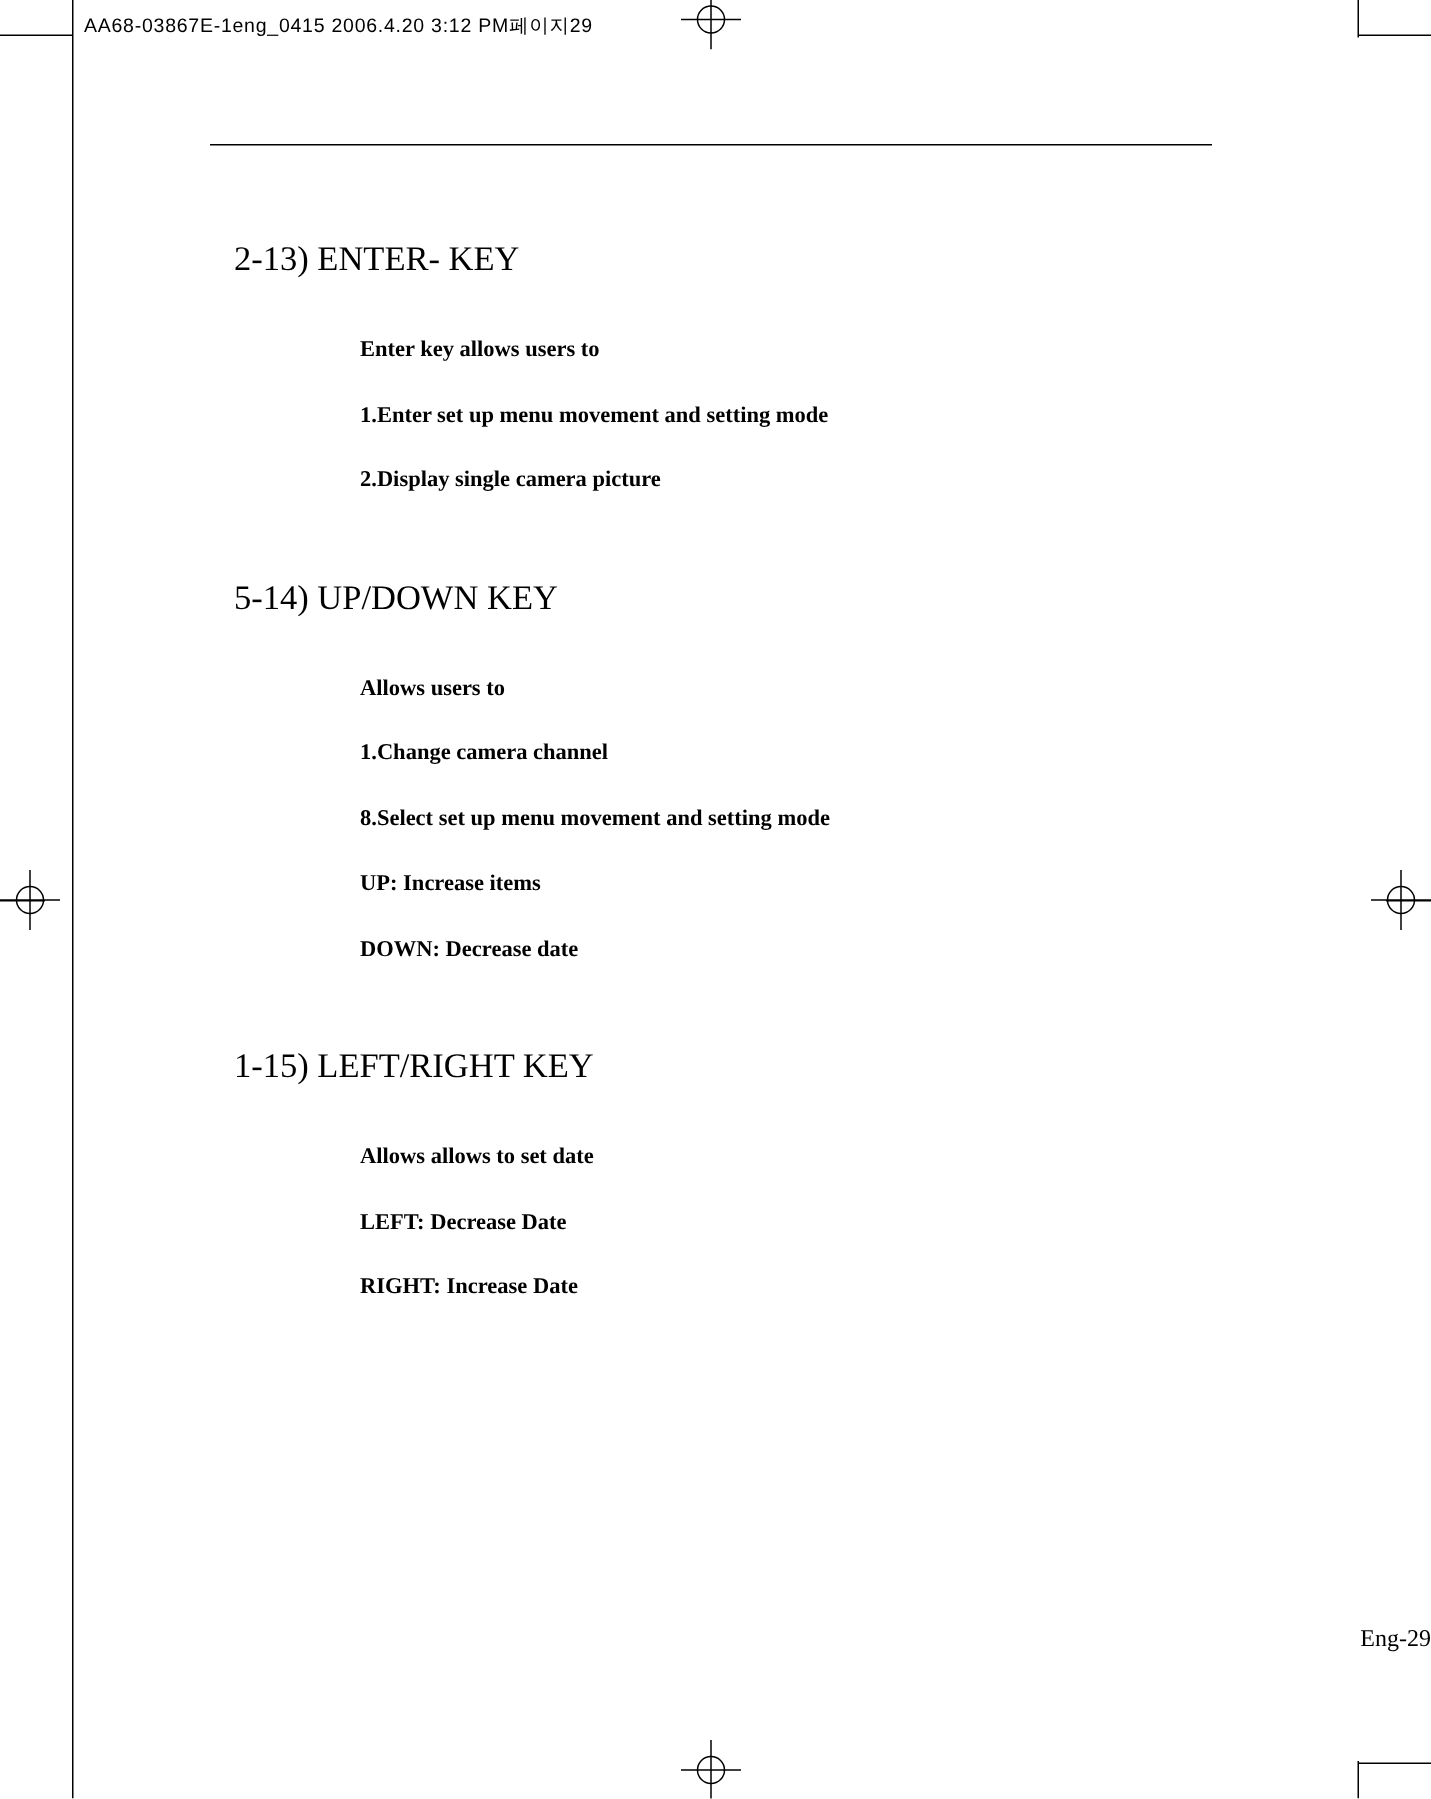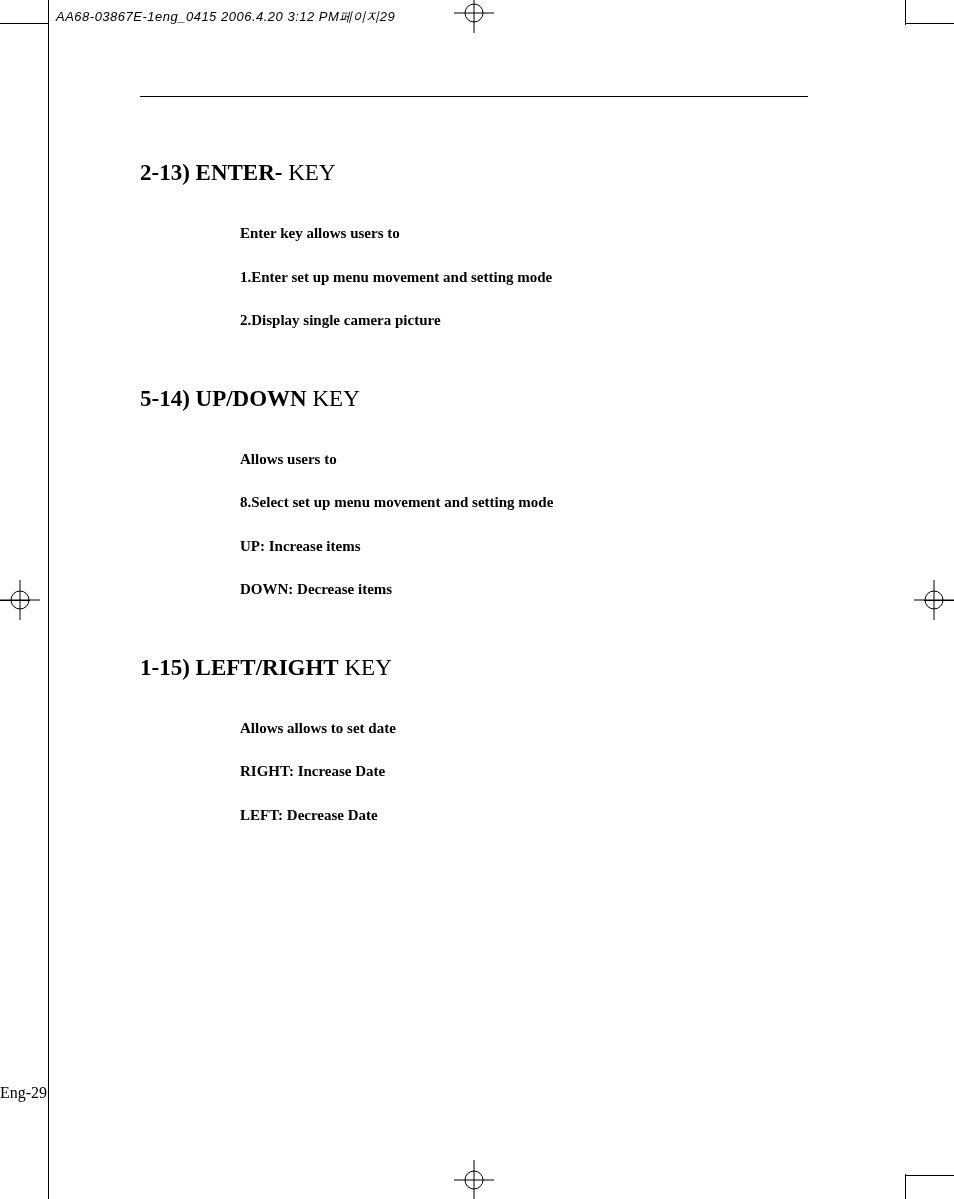--- a/index.html
+++ b/index.html
@@ -15,21 +15,20 @@
       font-family: "Times New Roman", Times, serif;
       color: #000000;
     }
     .header-text {
       position: absolute;
       top: 8px;
       left: 56px;
       font-family: Arial, sans-serif;
       font-size: 13px;
       letter-spacing: 0.5px;
-      font-style: italic;
     }
     .crop-mark-tl-h {
       position: absolute;
       top: 23px;
       left: 0;
       width: 48px;
       height: 1px;
       background: #000;
     }
     .crop-mark-tl-v {
@@ -101,37 +100,38 @@
     }
     .section {
       margin-bottom: 55px;
     }
     .section-heading {
       font-size: 23px;
       font-weight: normal;
       margin-bottom: 38px;
     }
     .section-heading .bold-part {
-      font-weight: bold;
+      font-weight: normal;
+      margin-left: 16px;
     }
     .body-block {
       padding-left: 100px;
     }
     .body-line {
       font-size: 15px;
       line-height: 1.3;
       margin-bottom: 24px;
       font-weight: bold;
     }
     .page-number {
       position: absolute;
       top: 1084px;
       left: 0;
       width: 954px;
-      text-align: left;
+      text-align: right;
       font-size: 16px;
     }
     .crop-mark-br-v {
       position: absolute;
       bottom: 0;
       right: 48px;
       width: 1px;
       height: 25px;
       background: #000;
     }
@@ -201,32 +201,33 @@
       <p class="body-line">2.Display single camera picture</p>
     </div>
   </div>
 
   <div class="section">
     <h2 class="section-heading">
       <span class="bold-part">5-14) UP/DOWN</span><span> KEY</span>
     </h2>
     <div class="body-block">
       <p class="body-line">Allows users to</p>
+      <p class="body-line">1.Change  camera  channel</p>
       <p class="body-line">8.Select set up menu movement and setting mode</p>
       <p class="body-line">UP: Increase items</p>
-      <p class="body-line">DOWN: Decrease items</p>
+      <p class="body-line">DOWN: Decrease date</p>
     </div>
   </div>
 
   <div class="section">
     <h2 class="section-heading">
       <span class="bold-part">1-15) LEFT/RIGHT</span><span> KEY</span>
     </h2>
     <div class="body-block">
       <p class="body-line">Allows allows to set date</p>
+      <p class="body-line">LEFT: Decrease Date</p>
       <p class="body-line">RIGHT:  Increase Date</p>
-      <p class="body-line">LEFT: Decrease Date</p>
     </div>
   </div>
 
 </div>
 
 <div class="page-number">Eng-29</div>
 
 </body></html>

